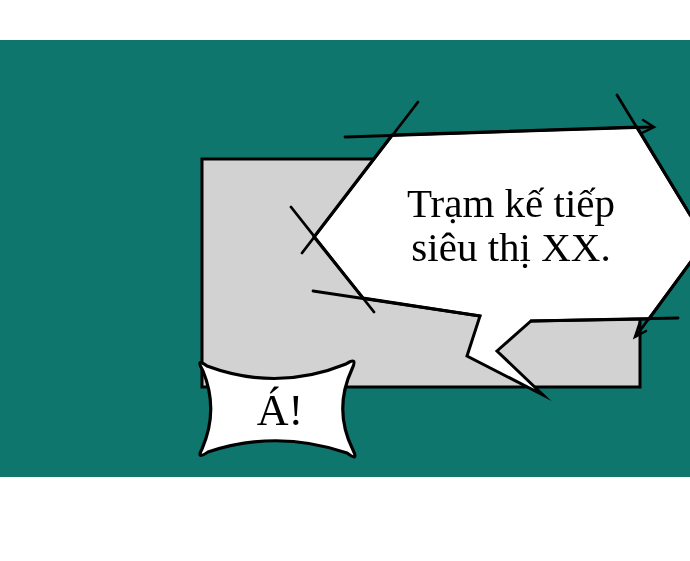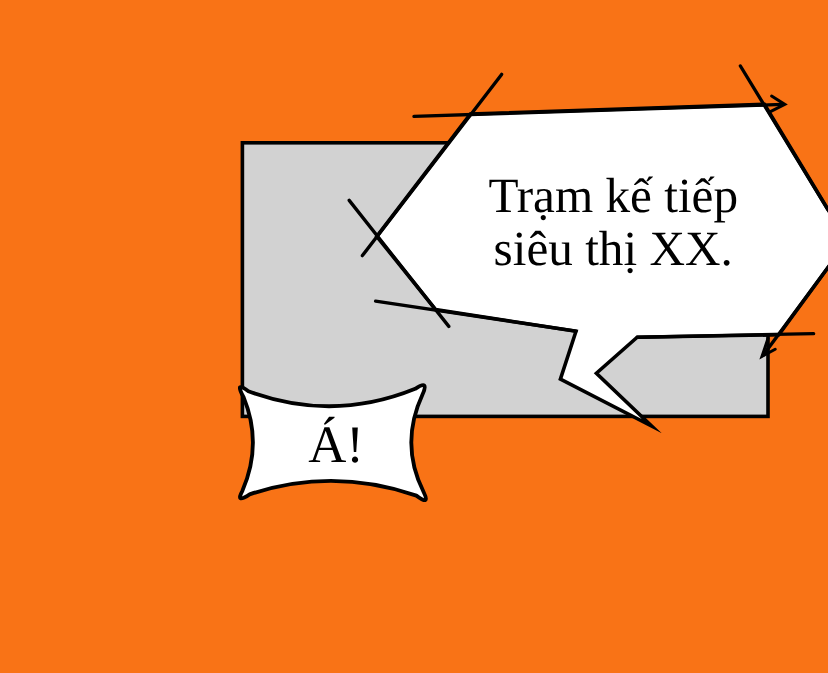--- a/index.html
+++ b/index.html
@@ -3,24 +3,25 @@
 <meta charset="utf-8">
 <style>
   html, body {
     margin: 0;
     padding: 0;
     background: #ffffff;
   }
   .comic-page {
     position: relative;
     width: 690px;
-    height: 561px;
-    background: #f97316;
+    height: 437px;
+    background: #0f766e;
     overflow: hidden;
     font-family: "Liberation Serif", "DejaVu Serif", serif;
+    margin-top: 40px;
   }
   .comic-page svg {
     position: absolute;
     left: 0;
     top: 0;
     display: block;
   }
   .speech-text {
     font-family: "Liberation Serif", "DejaVu Serif", serif;
     font-size: 41px;

